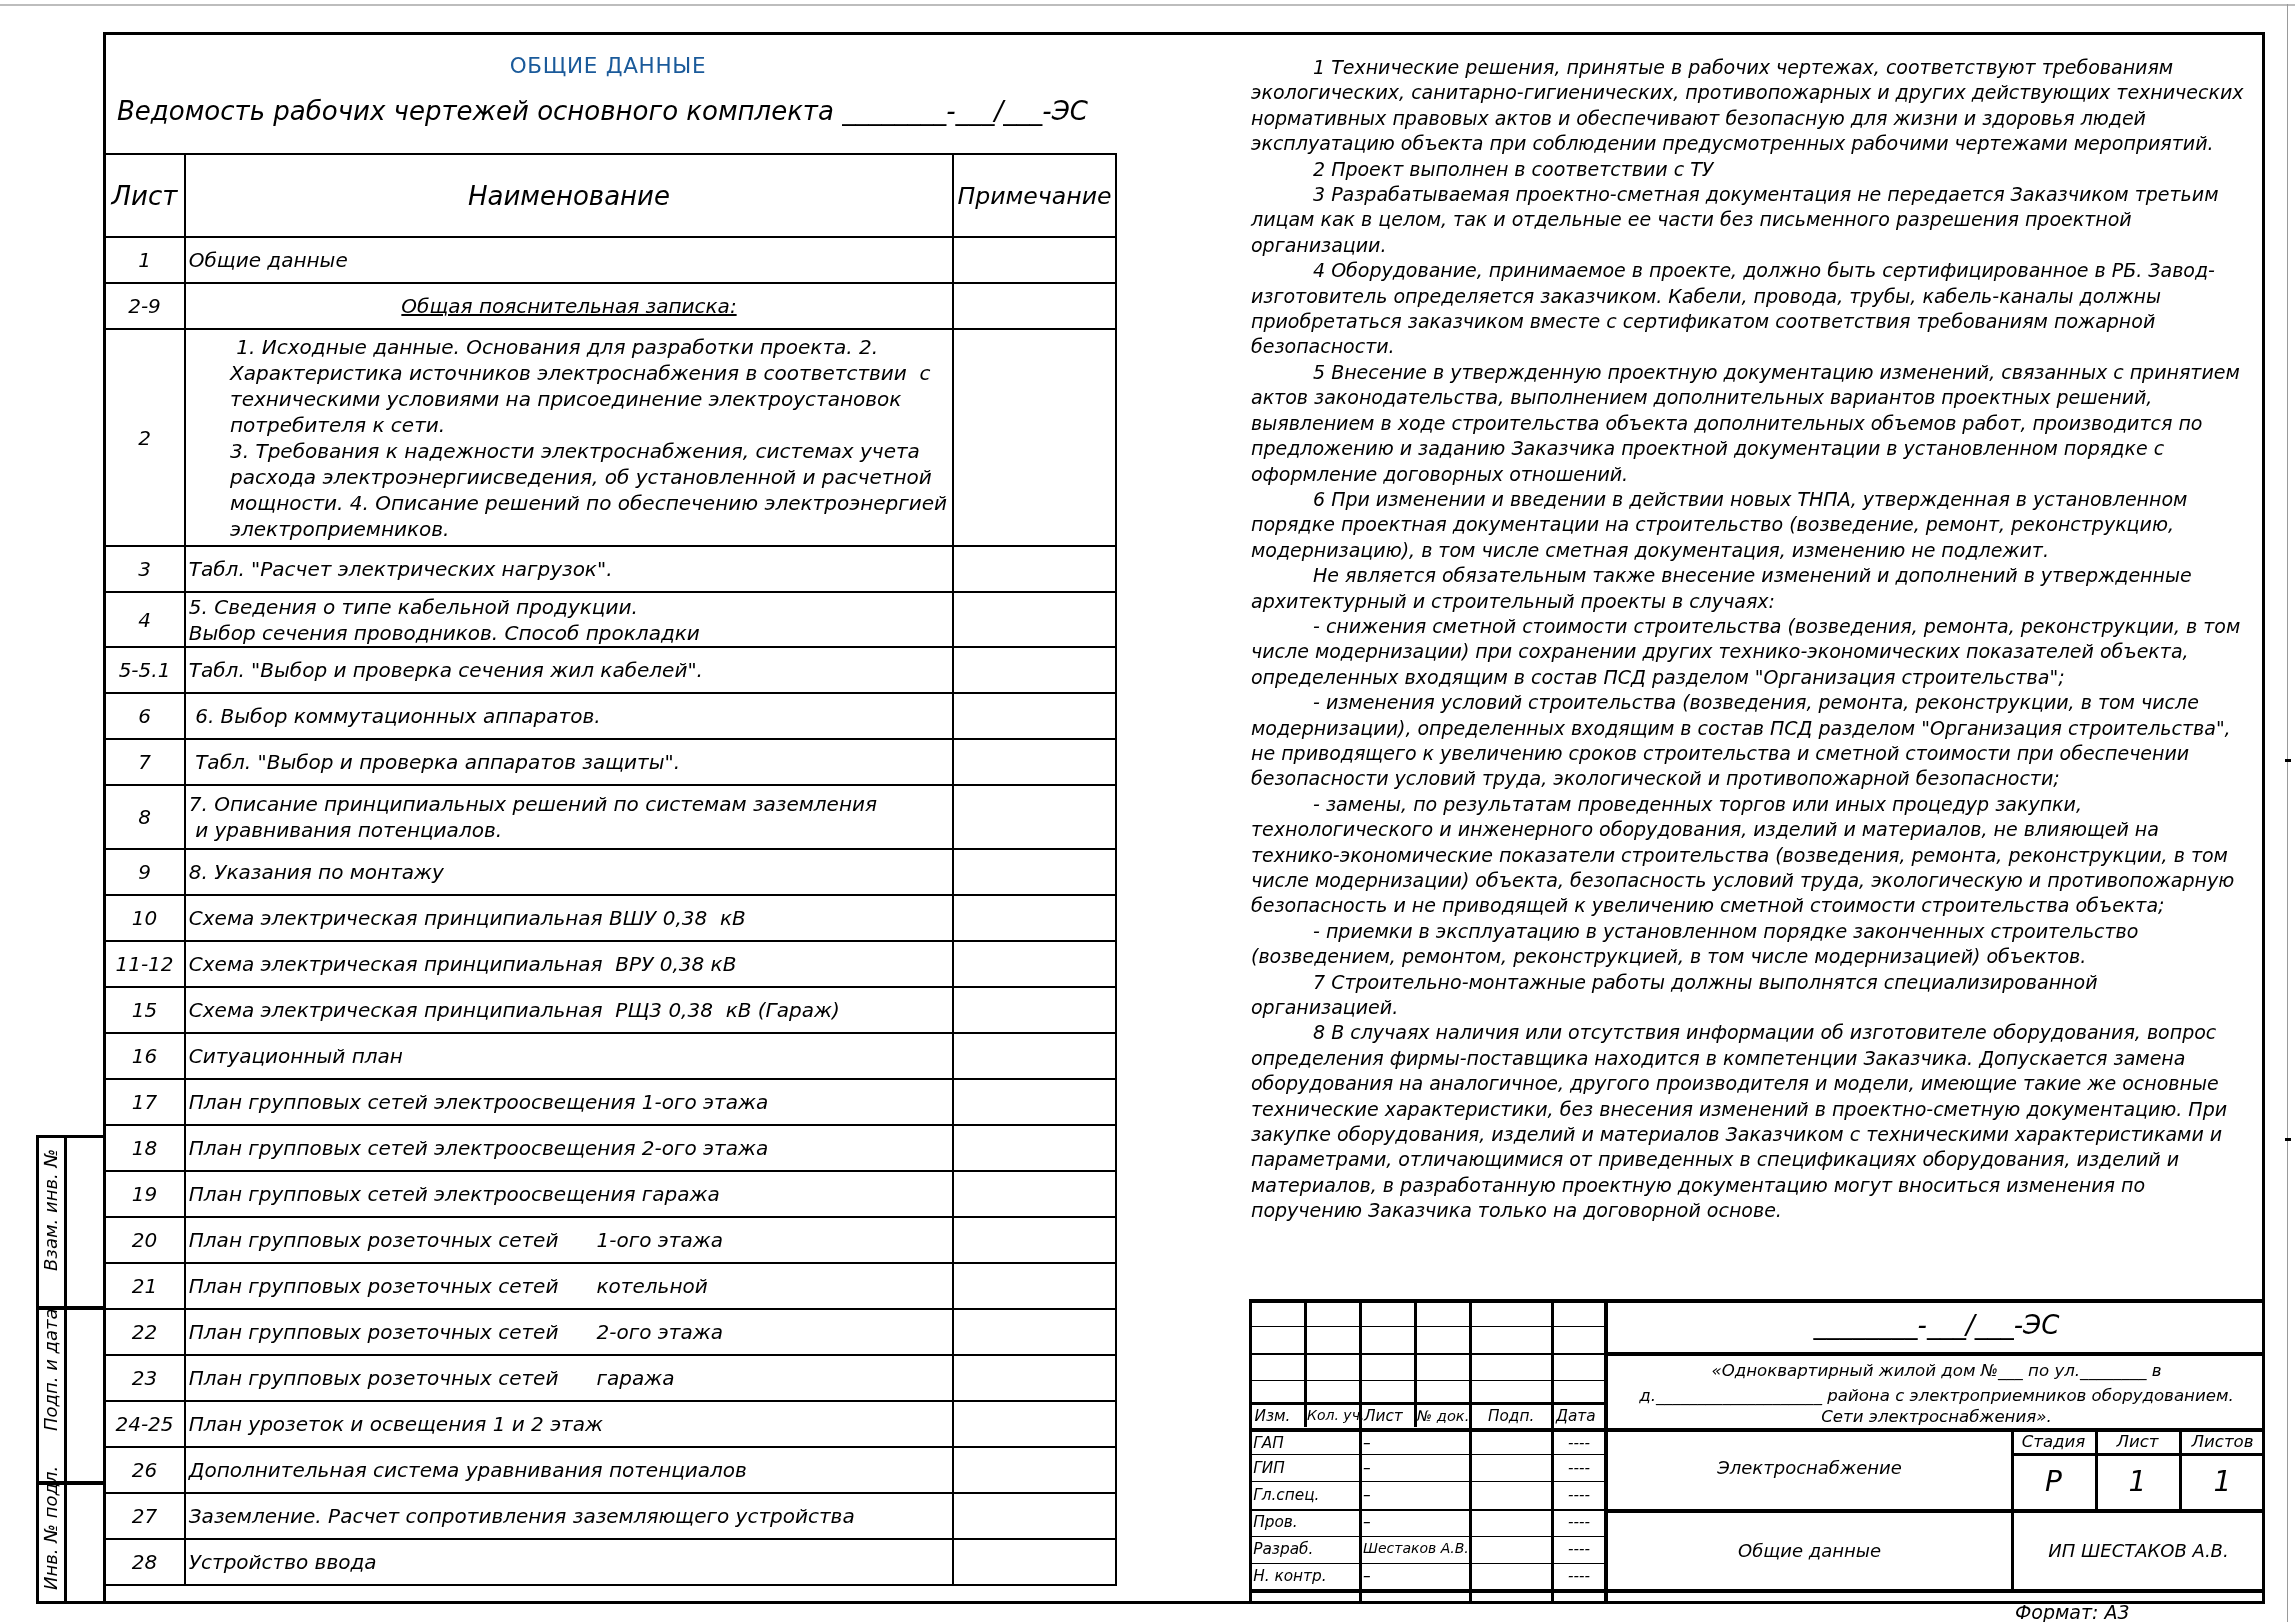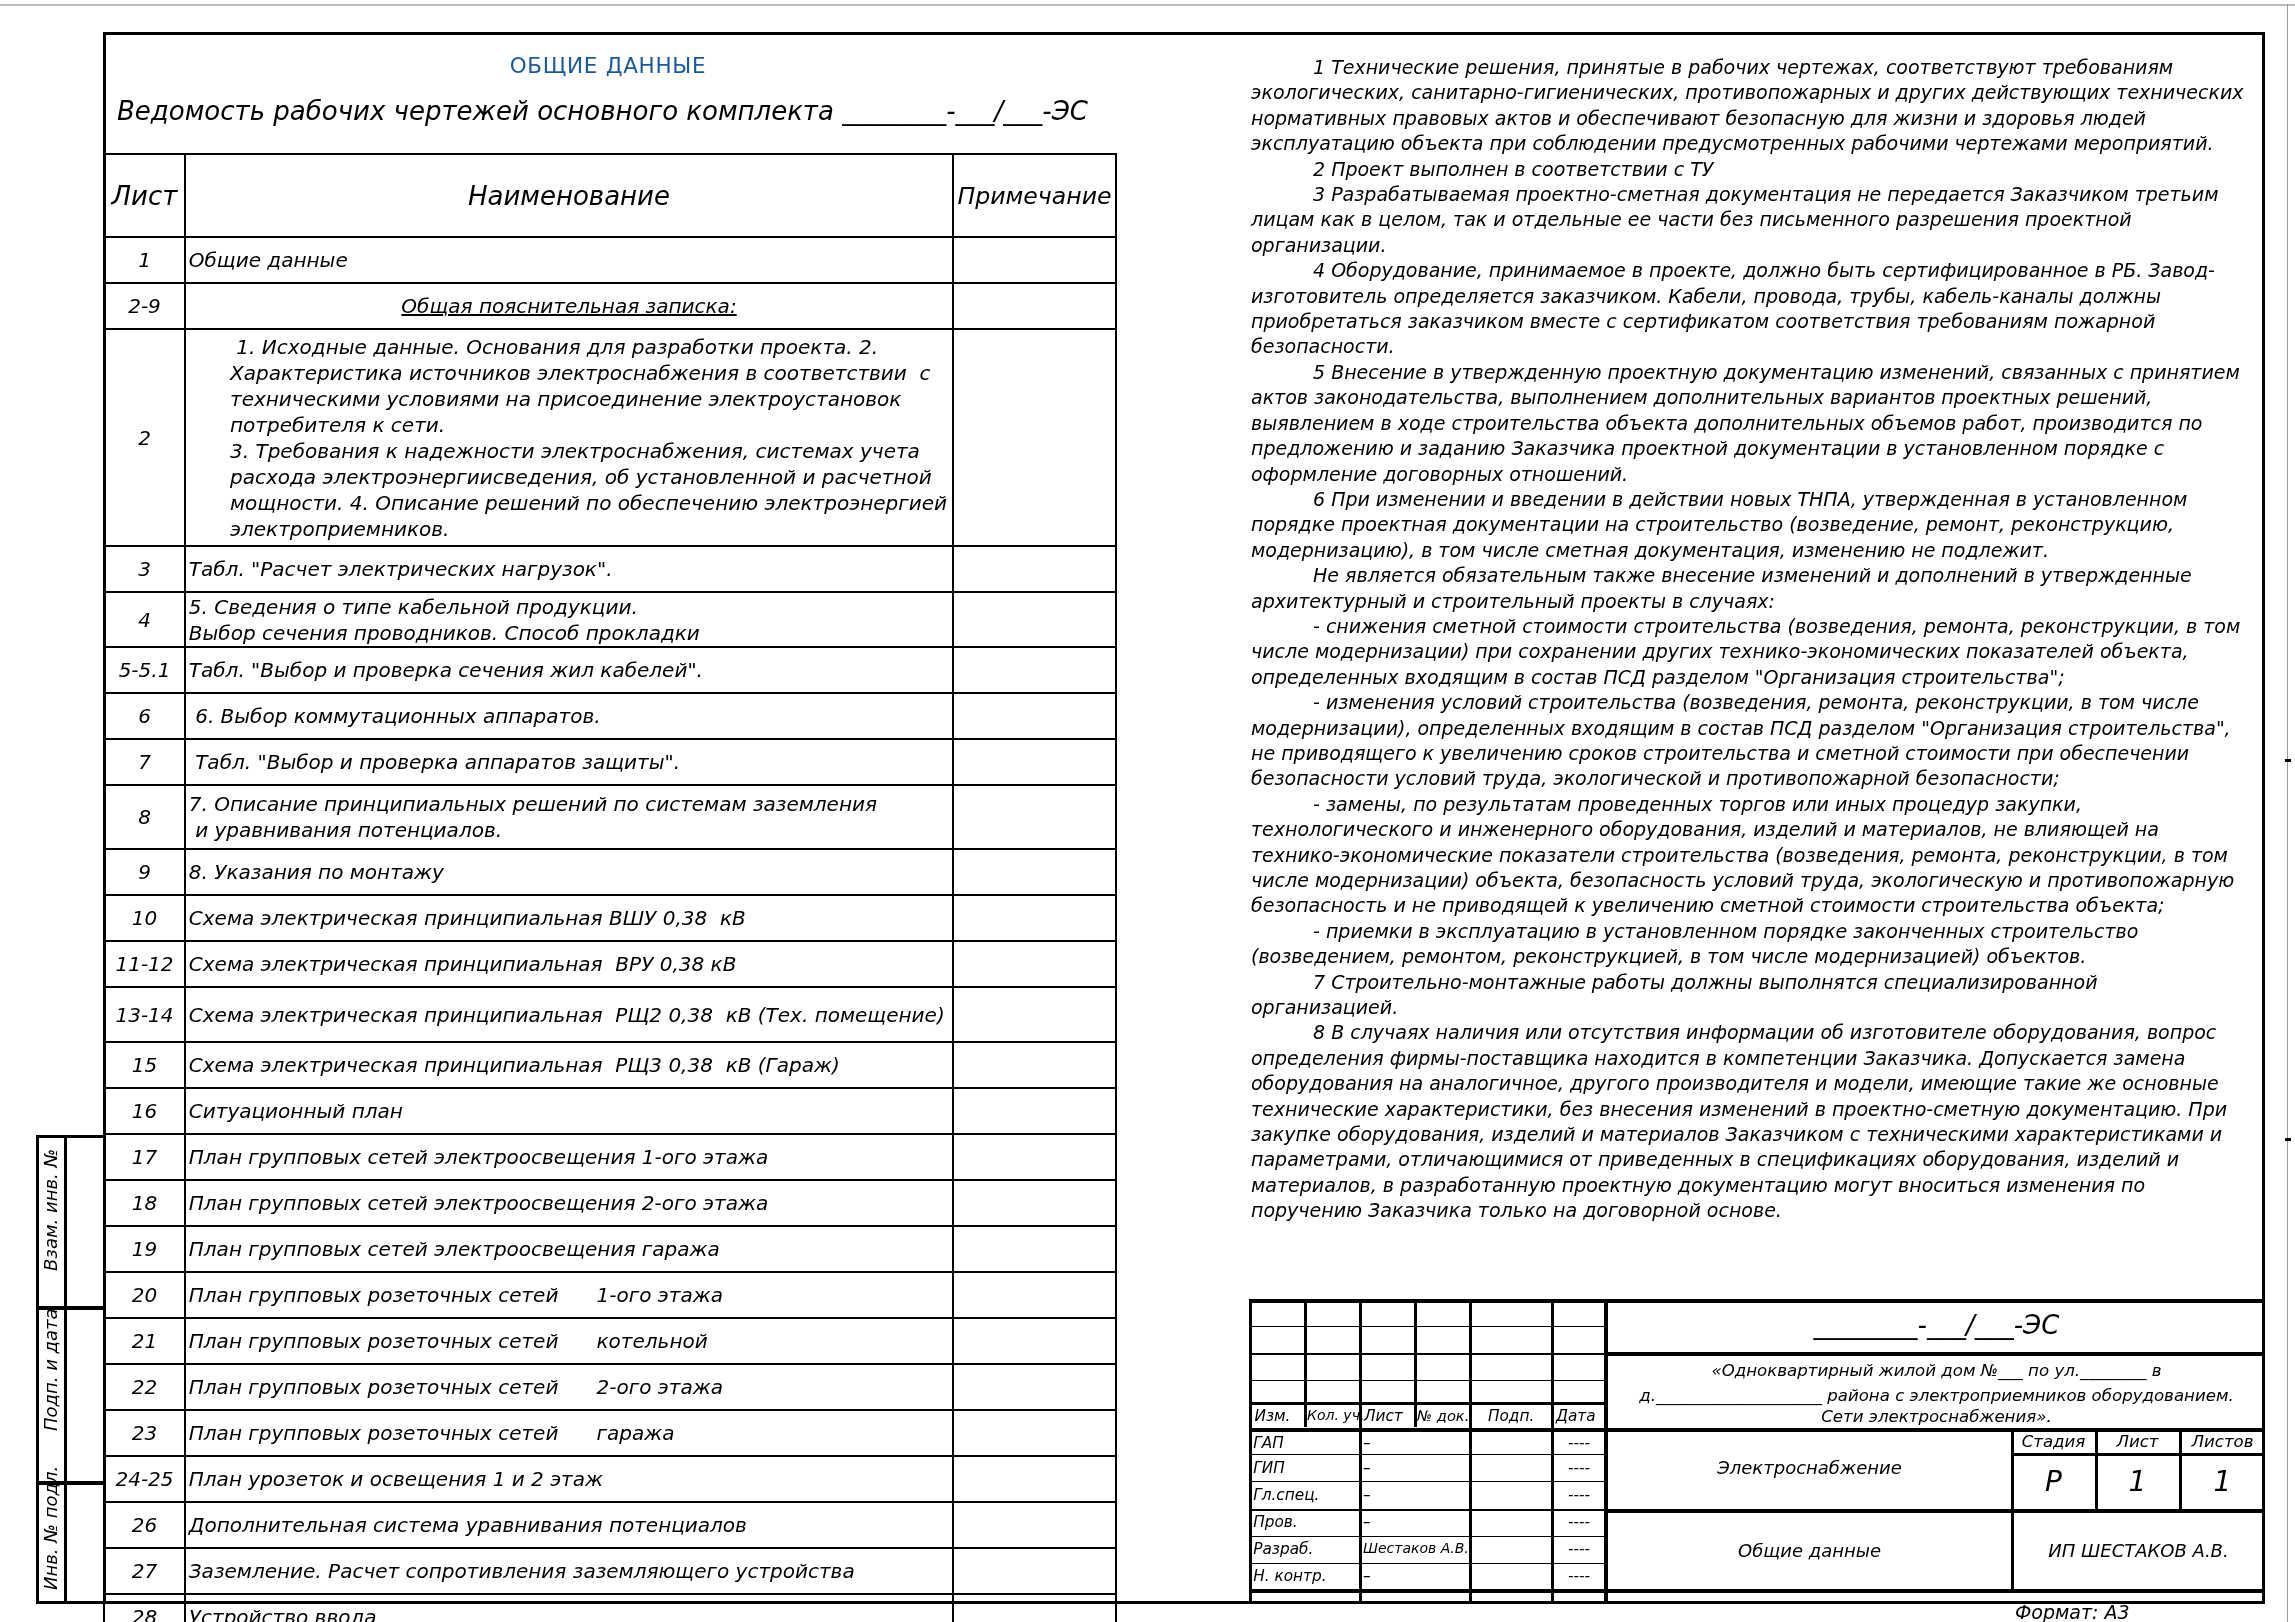--- a/index.html
+++ b/index.html
@@ -118,25 +118,20 @@
         <td></td>
       </tr>
       <tr>
         <td class="num" style="height: 44px;">10</td>
         <td class="name" style="white-space: pre-wrap;">Схема электрическая принципиальная ВШУ 0,38  кВ</td>
         <td></td>
       </tr>
       <tr>
         <td class="num" style="height: 44px;">11-12</td>
         <td class="name" style="white-space: pre-wrap;">Схема электрическая принципиальная  ВРУ 0,38 кВ</td>
-        <td></td>
-      </tr>
-      <tr>
-        <td class="num" style="height: 53px;">13-14</td>
-        <td class="name" style="white-space: pre-wrap;">Схема электрическая принципиальная  РЩ2 0,38  кВ (Тех. помещение)</td>
         <td></td>
       </tr>
       <tr>
         <td class="num" style="height: 44px;">15</td>
         <td class="name" style="white-space: pre-wrap;">Схема электрическая принципиальная  РЩ3 0,38  кВ (Гараж)</td>
         <td></td>
       </tr>
       <tr>
         <td class="num" style="height: 44px;">16</td>
         <td class="name" style="white-space: pre-wrap;">Ситуационный план</td>

